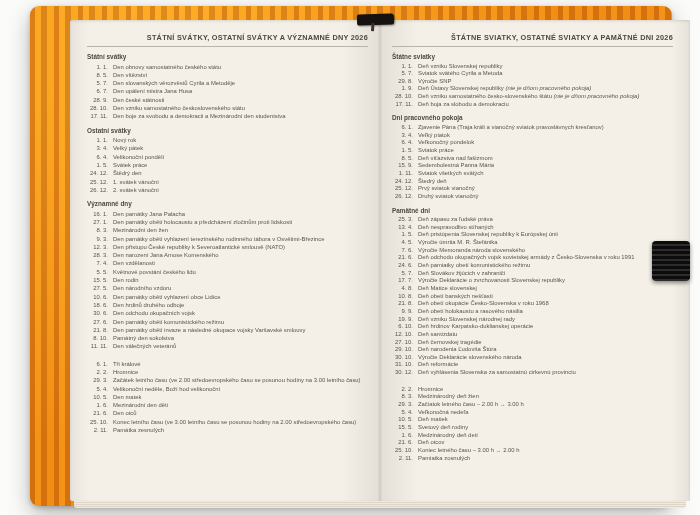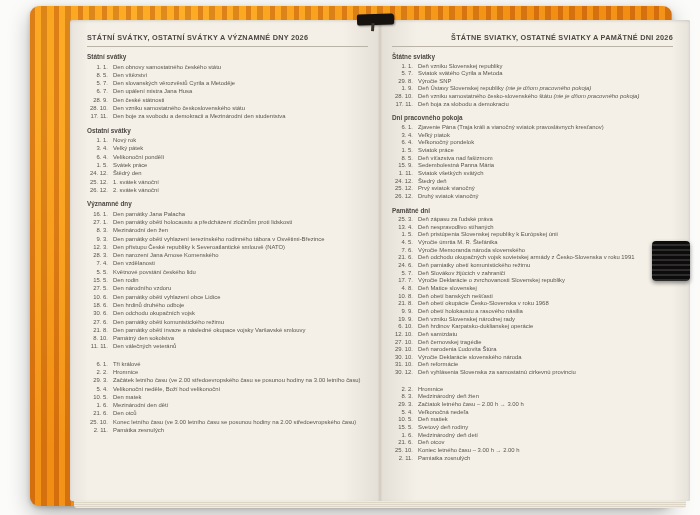--- a/index.html
+++ b/index.html
@@ -39,20 +39,21 @@
     content:"";position:absolute;left:4px;right:4px;bottom:-7px;height:7px;
     background:repeating-linear-gradient(180deg,#efeadf 0 1px,#ddd5c6 1px 2px);
     border-radius:0 0 3px 3px;
   }
   .page{flex:1;box-sizing:border-box;position:relative;color:#54504a;}
   .page--left{padding:13px 12px 0 17px;}
   .page--right{padding:13px 17px 12px 12px;}
   .page-title{
     font-size:7.3px;font-weight:bold;letter-spacing:.25px;color:#4d4842;
     white-space:nowrap;
+    text-align:right;
   }
   .page--right .page-title{text-align:right;}
   .title-rule{border:0;border-top:1px solid #b9b3a8;margin:4px 0 5px 0;}
   .section{margin-top:6px;}
   .section.no-heading{margin-top:9px;}
   .section-heading{font-size:6.4px;font-weight:bold;color:#4d4842;margin-bottom:2.5px;}
   .row{display:flex;font-size:5.9px;line-height:8.3px;color:#59544d;}
   .page--right .row{line-height:7.65px;}
   .row-date{width:21px;flex:0 0 21px;text-align:right;padding-right:5px;white-space:nowrap;}
   .row-text{flex:1;white-space:nowrap;overflow:hidden;}

